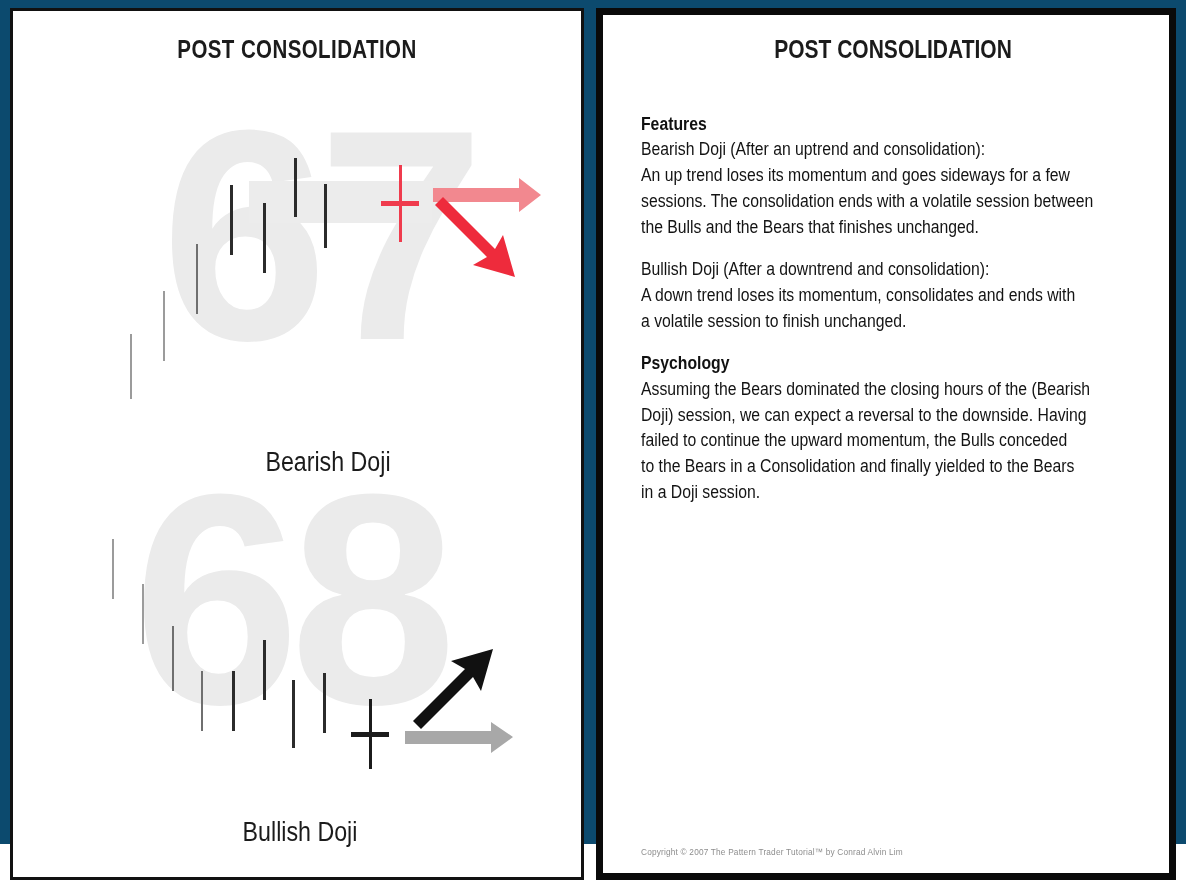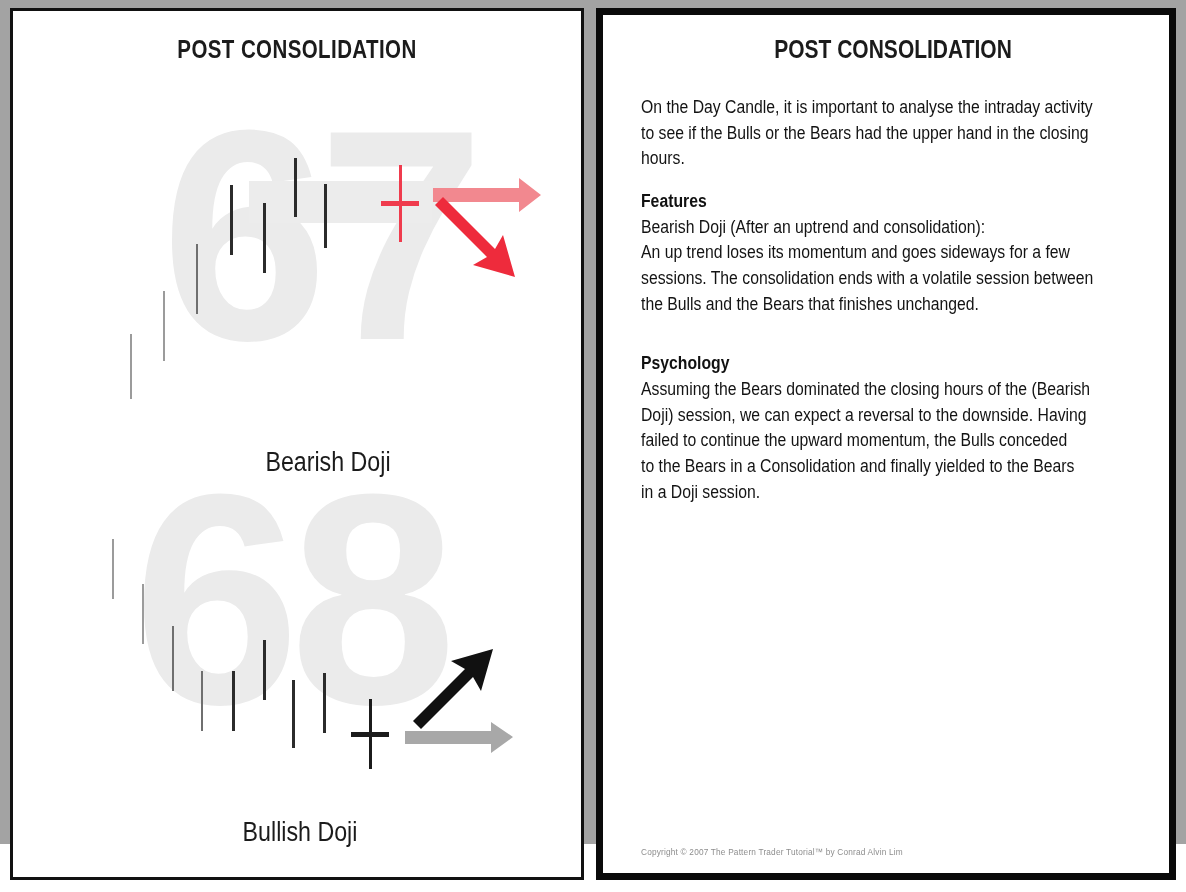--- a/index.html
+++ b/index.html
@@ -10,21 +10,21 @@
   body {
     width: 1186px;
     height: 892px;
     font-family: "Liberation Sans", sans-serif;
     overflow: hidden;
   }
   .page {
     position: relative;
     width: 1186px;
     height: 844px;
-    background: #a3a3a3;
+    background: #0c4a6e;
   }
 
   
   .left-panel {
     position: absolute;
     left: 10px;
     top: 8px;
     width: 574px;
     height: 872px;
     border: 3px solid #111111;
@@ -248,36 +248,36 @@
     </div>
   </div>
 
   <div class="right-panel">
     <div class="right-inner">
 
       <div class="right-title">POST CONSOLIDATION</div>
 
       <div class="gap"></div>
 
-      <div>
-        <div class="sec-body">On the Day Candle, it is important to analyse the intraday activity
-to see if the Bulls or the Bears had the upper hand in the closing
-hours.</div>
-      </div>
       <div class="gap"></div>
 
       <div>
         <div class="sec-head">Features</div>
         <div class="sec-body">Bearish Doji (After an uptrend and consolidation):
 An up trend loses its momentum and goes sideways for a few
 sessions. The consolidation ends with a volatile session between
 the Bulls and the Bears that finishes unchanged.</div>
       </div>
       <div class="gap"></div>
 
+      <div>
+        <div class="sec-body">Bullish Doji (After a downtrend and consolidation):
+A down trend loses its momentum, consolidates and ends with
+a volatile session to finish unchanged.</div>
+      </div>
       <div class="gap"></div>
 
       <div>
         <div class="sec-head">Psychology</div>
         <div class="sec-body">Assuming the Bears dominated the closing hours of the (Bearish
 Doji) session, we can expect a reversal to the downside.  Having
 failed to continue the upward momentum, the Bulls conceded
 to the Bears in a Consolidation and finally yielded to the Bears
 in a Doji session.</div>
       </div>

